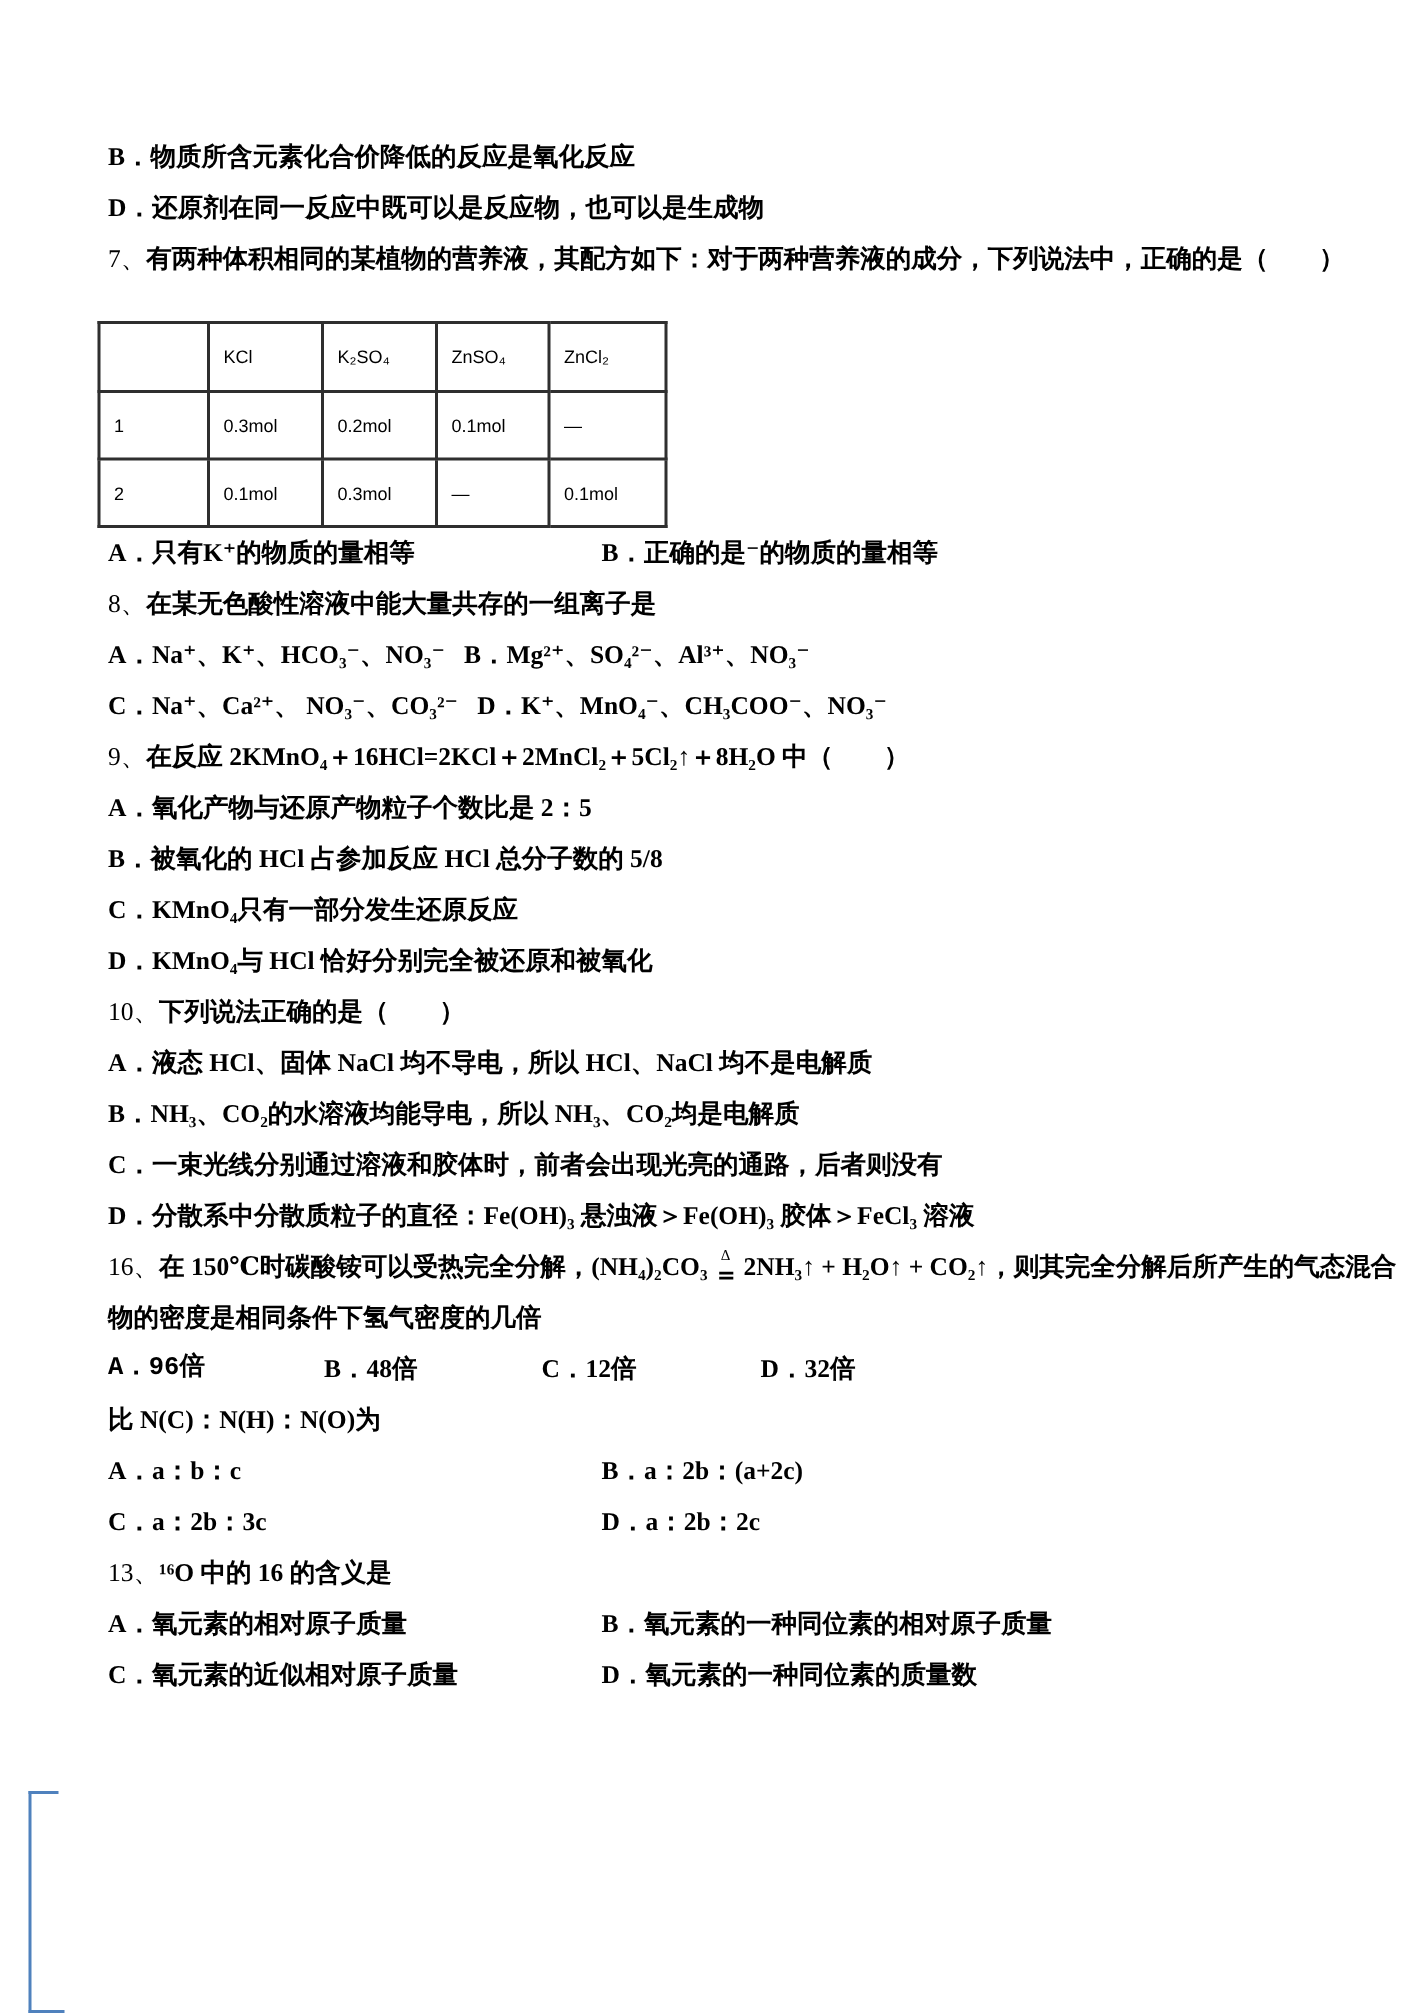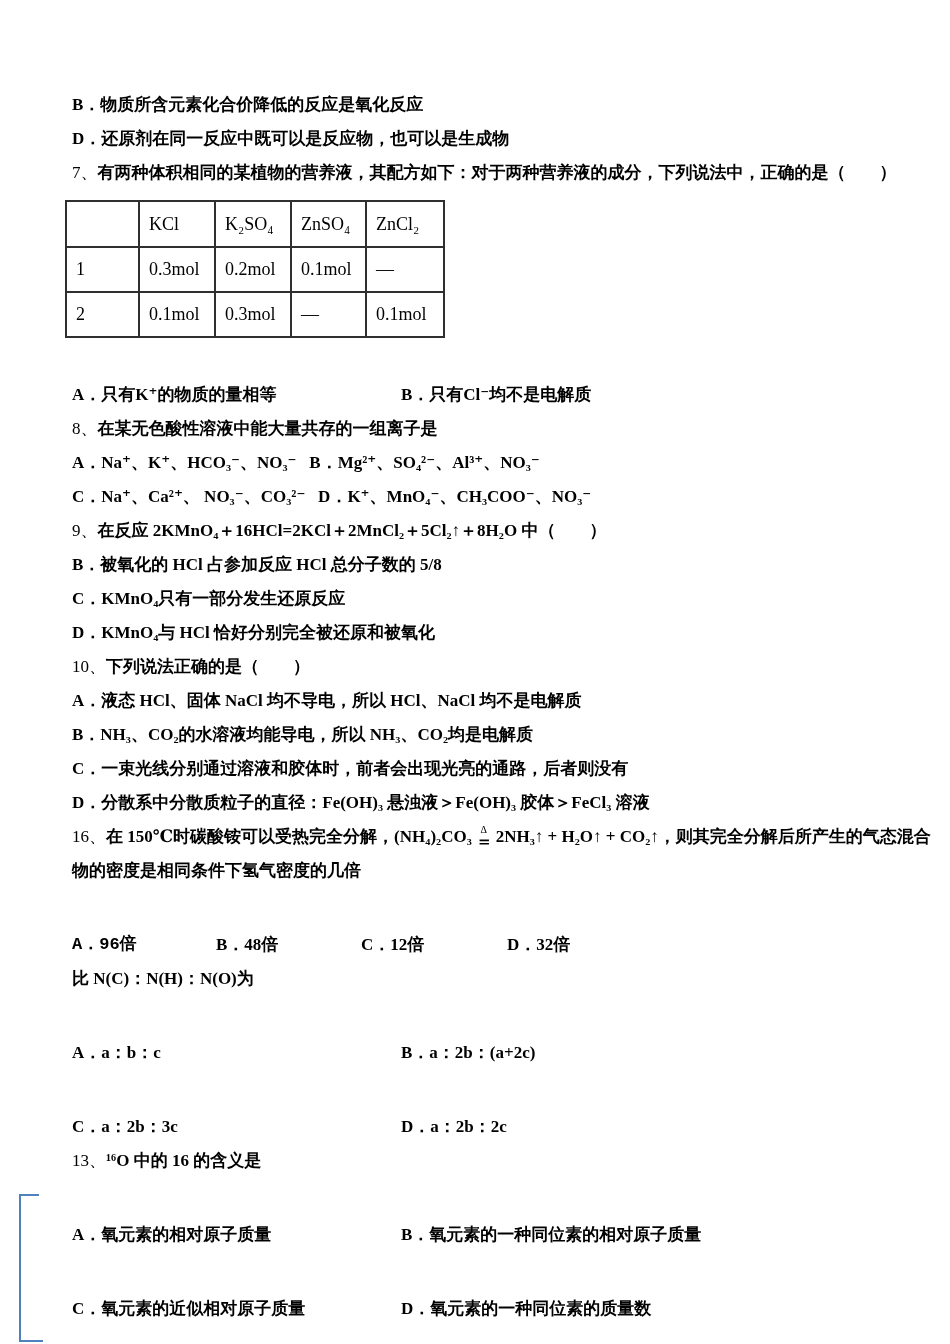--- a/index.html
+++ b/index.html
@@ -21,35 +21,35 @@
     padding: 88px 30px 0 72px;
   }
   .line {
     line-height: 34px;
     white-space: pre;
   }
   .qnum {
     font-weight: normal;
   }
   
-  .opt-row { display: flex; margin-top: 40px; }
+  .opt-row { display: flex; }
   .opt-first { width: 329px; flex: none; white-space: pre; }
   .opt-second { white-space: pre; }
   
   .opt-a { width: 144px; flex: none; font-family: Liberation Mono, monospace; }
   .opt-b { width: 145px; flex: none; }
   .opt-c { width: 146px; flex: none; }
   
   table.nutrient {
     border-collapse: collapse;
     table-layout: fixed;
-    margin: 10px 0 0 -7px;
-    font-family: Liberation Serif, serif;
+    margin: 24px 0 0 -7px;
+    font-family: Liberation Sans, sans-serif;
     font-weight: normal;
-    font-size: 18px;
+    font-size: 12px;
   }
   table.nutrient td {
     border: 2px solid #2f2f2f;
     padding: 0 0 0 9px;
     vertical-align: middle;
     overflow: hidden;
   }
   .row-head td { height: 44px; }
   .row-data td { height: 43px; }
   
@@ -115,28 +115,29 @@
         <td>0.1mol</td>
         <td>0.3mol</td>
         <td>—</td>
         <td>0.1mol</td>
       </tr>
     </tbody>
   </table>
 
   <div class="line opt-row">
     <span class="opt-first">A．只有K⁺的物质的量相等</span>
-    <span class="opt-second">B．只有Cl⁻均不是电解质</span>
+    <span class="opt-second">B．正确的是⁻的物质的量相等</span>
   </div>
 
   <div class="line"><span class="qnum">8、</span><span>在某无色酸性溶液中能大量共存的一组离子是</span></div>
   <div class="line">A．Na⁺、K⁺、HCO₃⁻、NO₃⁻   B．Mg²⁺、SO₄²⁻、Al³⁺、NO₃⁻</div>
   <div class="line">C．Na⁺、Ca²⁺、 NO₃⁻、CO₃²⁻   D．K⁺、MnO₄⁻、CH₃COO⁻、NO₃⁻</div>
 
   <div class="line"><span class="qnum">9、</span><span>在反应 2KMnO₄＋16HCl=2KCl＋2MnCl₂＋5Cl₂↑＋8H₂O 中（　　）</span></div>
+  <div class="line">A．氧化产物与还原产物粒子个数比是 2：5</div>
   <div class="line">B．被氧化的 HCl 占参加反应 HCl 总分子数的 5/8</div>
   <div class="line">C．KMnO₄只有一部分发生还原反应</div>
   <div class="line">D．KMnO₄与 HCl 恰好分别完全被还原和被氧化</div>
 
   <div class="line"><span class="qnum">10、</span><span>下列说法正确的是（　　）</span></div>
   <div class="line">A．液态 HCl、固体 NaCl 均不导电，所以 HCl、NaCl 均不是电解质</div>
   <div class="line">B．NH₃、CO₂的水溶液均能导电，所以 NH₃、CO₂均是电解质</div>
   <div class="line">C．一束光线分别通过溶液和胶体时，前者会出现光亮的通路，后者则没有</div>
   <div class="line">D．分散系中分散质粒子的直径：Fe(OH)₃ 悬浊液＞Fe(OH)₃ 胶体＞FeCl₃ 溶液</div>
 

